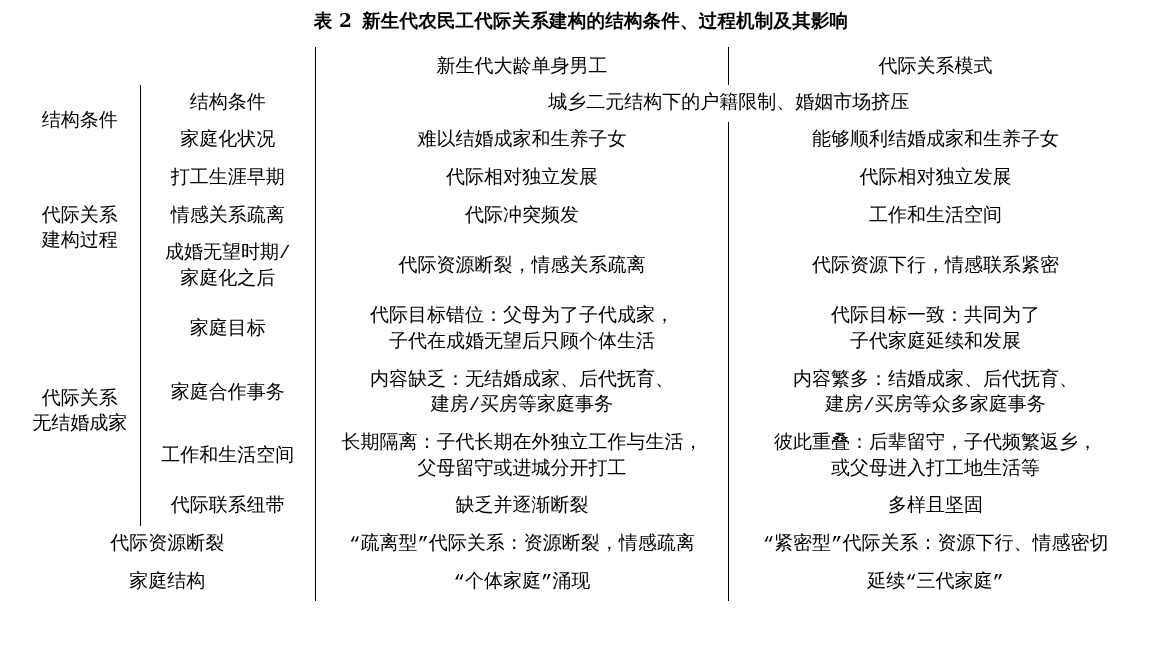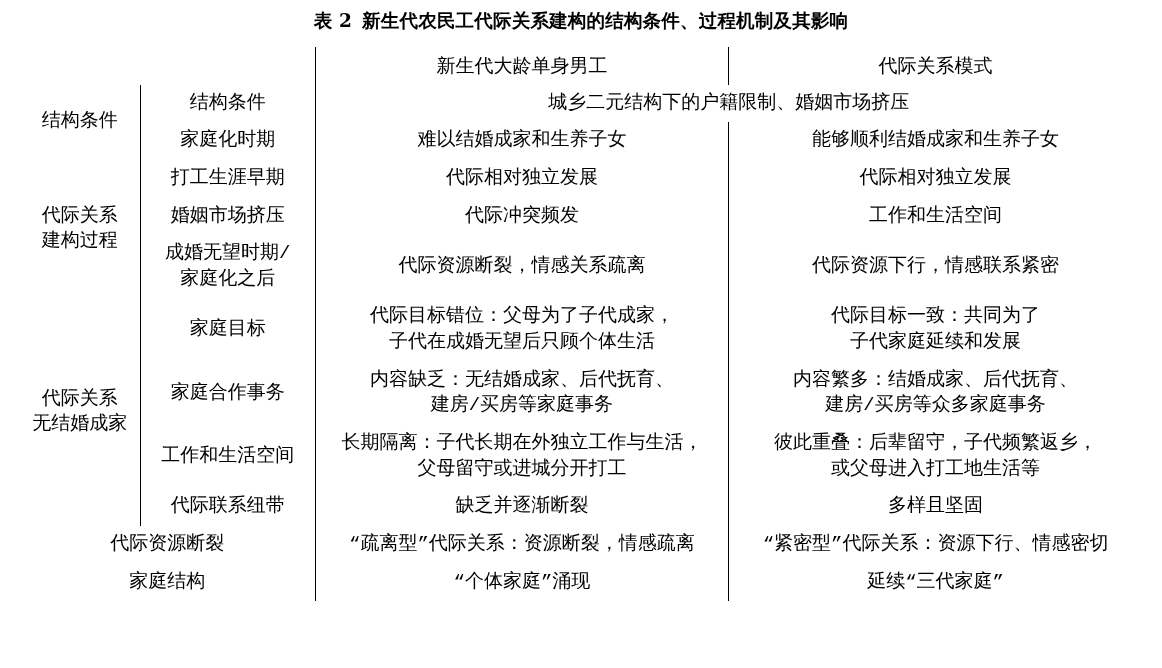--- a/index.html
+++ b/index.html
@@ -101,33 +101,33 @@
         <td class="hdr vline-r">新生代大龄单身男工</td>
         <td class="hdr">代际关系模式</td>
       </tr>
 
       <tr class="thin-top">
         <td class="group-label vline-r" rowspan="2">结构条件</td>
         <td class="vline-r">结构条件</td>
         <td colspan="2">城乡二元结构下的户籍限制、婚姻市场挤压</td>
       </tr>
       <tr class="thin-top">
-        <td class="vline-r">家庭化时期</td>
+        <td class="vline-r">家庭化状况</td>
         <td class="vline-r">难以结婚成家和生养子女</td>
         <td>能够顺利结婚成家和生养子女</td>
       </tr>
 
       <tr class="thin-top">
         <td class="group-label vline-r" rowspan="3"><span>代际关系</span><br><span>建构过程</span></td>
         <td class="vline-r">打工生涯早期</td>
         <td class="vline-r">代际相对独立发展</td>
         <td>代际相对独立发展</td>
       </tr>
       <tr class="thin-top">
-        <td class="vline-r">婚姻市场挤压</td>
+        <td class="vline-r">情感关系疏离</td>
         <td class="vline-r">代际冲突频发</td>
         <td>工作和生活空间</td>
       </tr>
       <tr class="thin-top">
         <td class="vline-r cell-multi"><span>成婚无望时期/</span><br><span>家庭化之后</span></td>
         <td class="vline-r">代际资源断裂，情感关系疏离</td>
         <td>代际资源下行，情感联系紧密</td>
       </tr>
 
       <tr class="thin-top">

